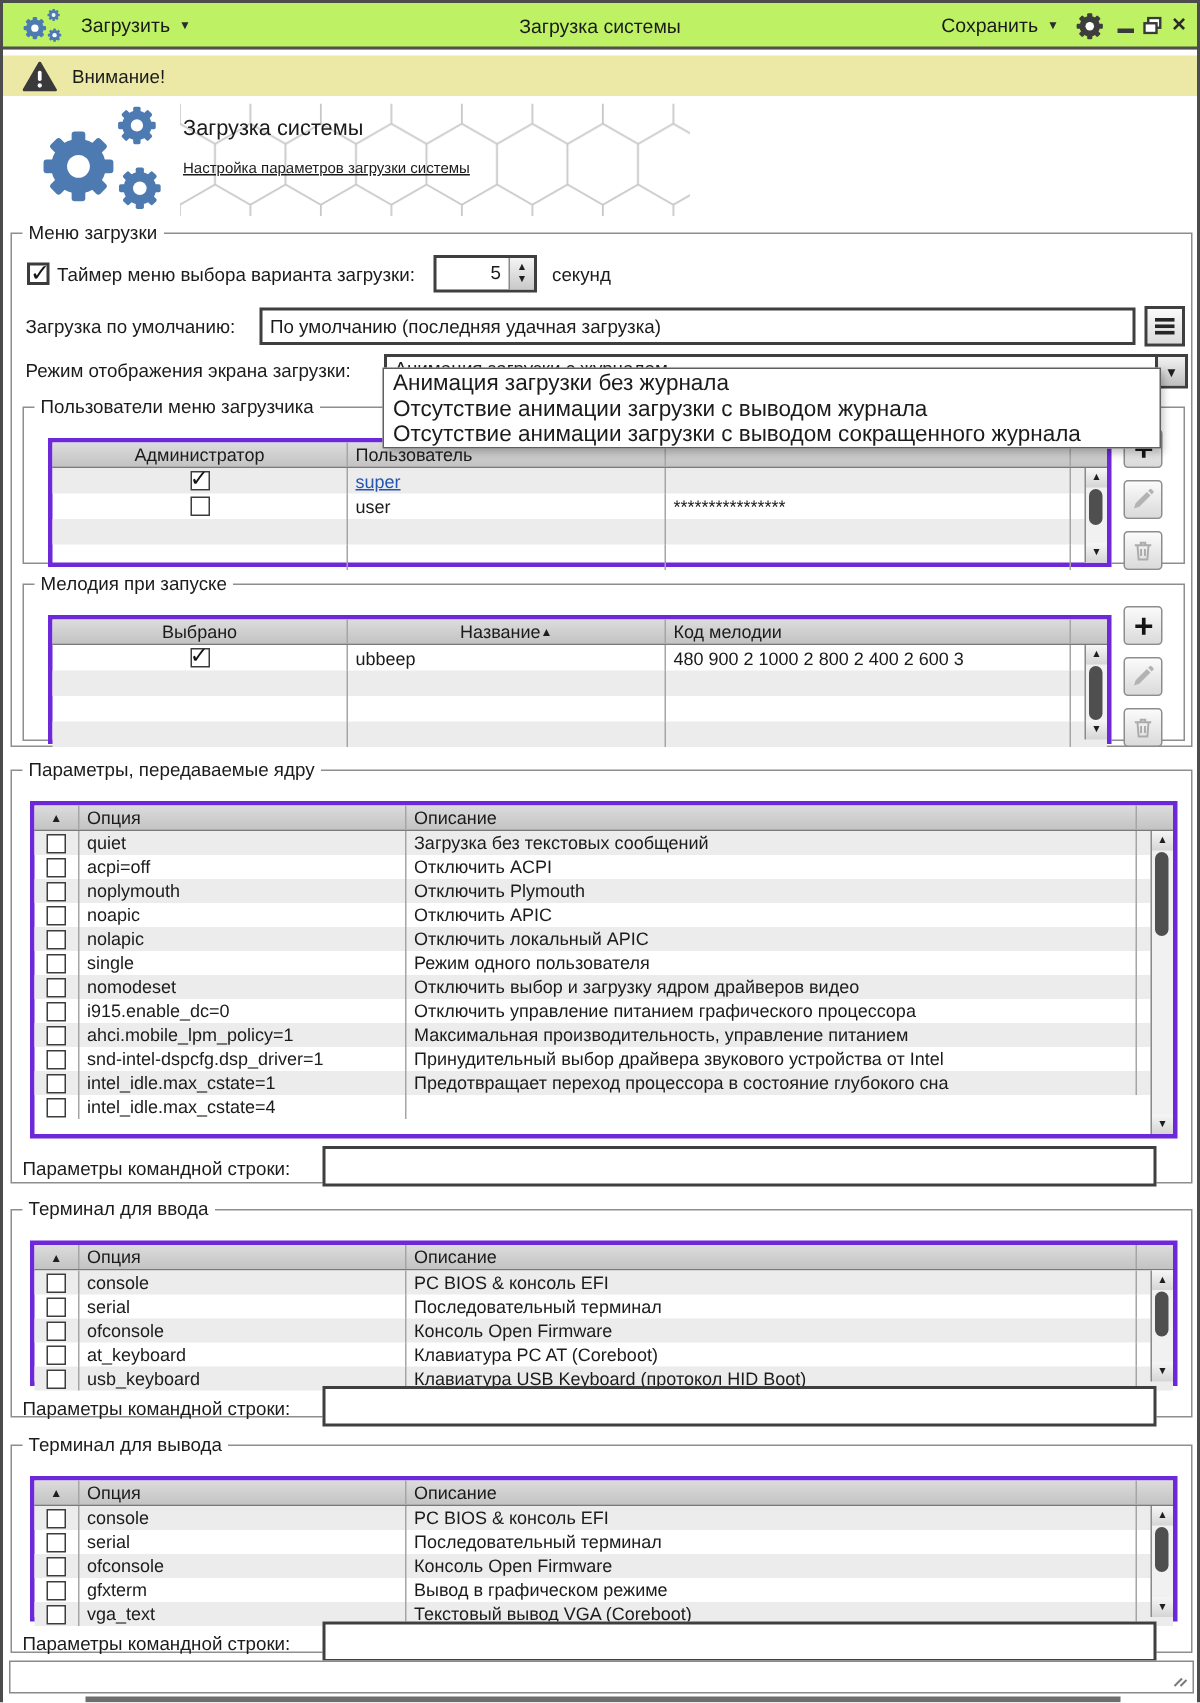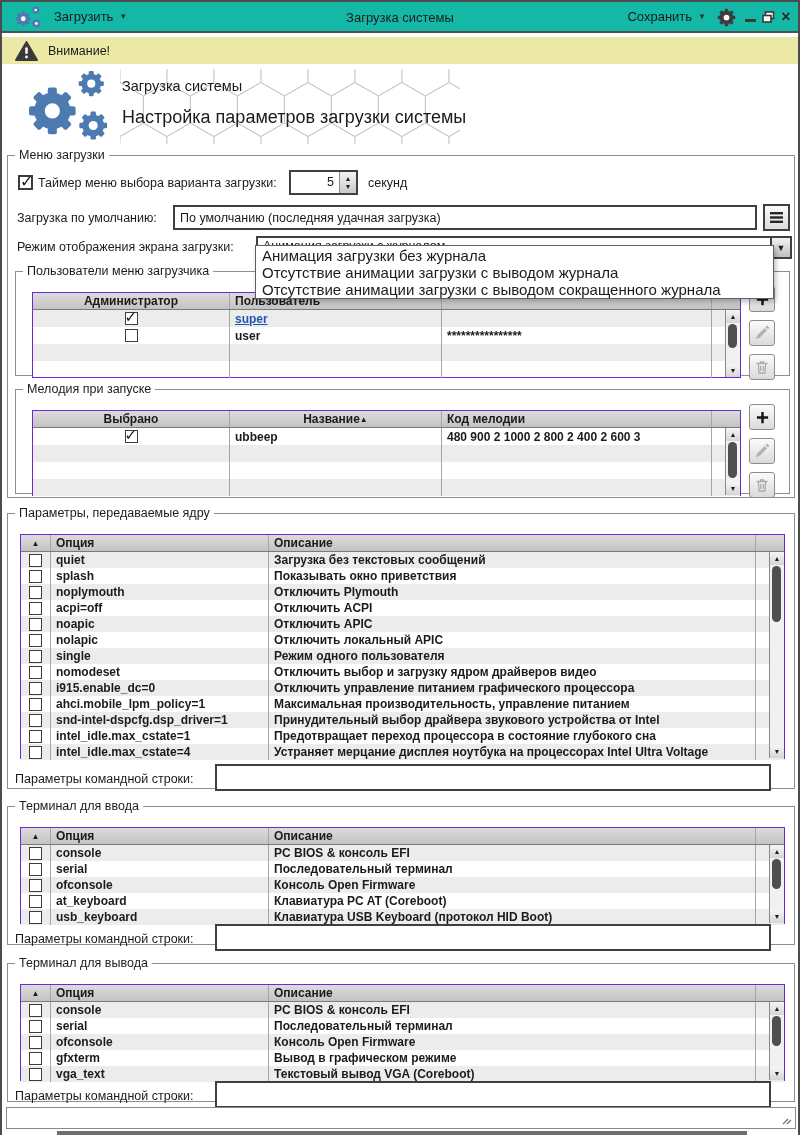--- a/index.html
+++ b/index.html
@@ -1,37 +1,37 @@
 <!DOCTYPE html>
 <html><head>
 <meta charset="utf-8">
 <style>
   * { margin:0; padding:0; box-sizing:border-box; }
   html,body { width:800px; height:1135px; background:#fff; }
   body { font-family:"Liberation Sans","DejaVu Sans",sans-serif; color:#1b1b1b; }
   #win { position:relative; width:800px; height:1135px; border:2px solid #4c4c4c; border-bottom:none; background:#fff; overflow:hidden; }
 
   
-  #toolbar { position:absolute; left:0; top:0; width:796px; height:31px; background:#14b8a6; border-bottom:2px solid #4f4f4f; }
+  #toolbar { position:absolute; left:0; top:0; width:796px; height:31px; background:#bef264; border-bottom:2px solid #4f4f4f; }
   .tb-item { position:absolute; font-size:13px; display:flex; align-items:center; gap:6px; cursor:default; }
   .caret { font-size:8px; color:#2b2b2b; }
   #tb-title { position:absolute; left:0; right:0; top:8px; text-align:center; font-size:13px; }
   .winbtn { position:absolute; top:7px; width:16px; height:16px; display:flex; align-items:center; justify-content:center; }
   #btn-min span { display:block; width:11px; height:3px; background:#3a3a3a; margin-top:6px; }
   #btn-close { font-size:16px; font-weight:bold; color:#2b2b2b; line-height:14px; }
 
   
   #warnbar { position:absolute; left:0; top:35px; width:796px; height:27px; background:#ece9a6; display:flex; align-items:center; padding-left:13px; gap:10px; font-size:12.5px; }
 
   
   #banner { position:absolute; left:0; top:66px; width:796px; height:77px; background:#fff; }
   #hexwrap { position:absolute; left:118px; top:1px; width:340px; height:75px; }
   #banner .titles { position:absolute; left:120px; top:10px; z-index:2; }
   #banner .t1 { font-size:14.5px; margin-bottom:13px; }
-  #banner .t2 { font-size:18px; }
+  #banner .t2 { font-size:10px;text-decoration:underline; }
   #logo { position:absolute; left:14px; top:2px; }
 
   
   fieldset { position:absolute; border:1px solid #8e8e8e; background:transparent; }
   legend { font-size:12.5px; margin-left:7px; padding:0 4px; background:#fff; }
   .lbl { position:absolute; font-size:12.5px; white-space:nowrap; }
 
   .txtin { position:absolute; border:2px solid #3f3f3f; background:#fff; font-size:12.5px; padding:0 5px; display:flex; align-items:center; white-space:nowrap; overflow:hidden; }
 
   
@@ -49,21 +49,21 @@
   #combo .arrow { width:20px; border-left:2px solid #3f3f3f; background:linear-gradient(#f2f2f2,#bfbfbf); display:flex; align-items:center; justify-content:center; font-size:9px; color:#1e1e1e; }
 
   
   #btn-list { position:absolute; left:755px; top:42px; width:27px; height:27px; border:2px solid #3f3f3f; background:linear-gradient(#fafafa,#dcdcdc); display:flex; align-items:center; justify-content:center; }
 
   
   #ddlist { position:absolute; left:253px; top:243px; width:519px; height:54px; background:#fff; border:1px solid #5f5f5f; box-shadow:2px 3px 5px rgba(0,0,0,.25); z-index:60; padding-top:1px; }
   .dd-item { height:17px; font-size:15px; padding:0 6px; display:flex; align-items:center; white-space:nowrap; }
 
   
-  .tbl { position:absolute; border:1px solid #6d28d9; background:#fff; font-size:12px;font-weight:bold; }
+  .tbl { position:absolute; border:3px solid #6d28d9; background:#fff; font-size:12px; }
   .thead { display:flex; height:17px; background:linear-gradient(#dcdcdc,#c3c3c3); border-bottom:1px solid #7a7a7a; align-items:stretch; }
   .trow { display:flex; align-items:stretch; }
   .grid-sm .trow { height:17px; }
   .grid-lg .trow { height:16px; }
   .cell { display:flex; align-items:center; padding:0 5px; border-right:1px solid #a5a5a5; overflow:hidden; white-space:nowrap; }
   .c1 { width:var(--w1); justify-content:center; }
   .c2 { width:var(--w2); }
   .c3 { width:var(--w3); border-right:1px solid #a5a5a5; }
   .grid-sm { --w1:197px; --w2:212px; --w3:270px; }
   .grid-lg { --w1:30px; --w2:218px; --w3:487px; }
@@ -351,41 +351,34 @@
             <div class="cell c1">
               <div class="cb"></div>
             </div>
             <div class="cell c2">quiet</div>
             <div class="cell c3">Загрузка без текстовых сообщений</div>
           </div>
           <div class="trow">
             <div class="cell c1">
               <div class="cb"></div>
             </div>
-            <div class="cell c2">splash</div>
-            <div class="cell c3">Показывать окно приветствия</div>
+            <div class="cell c2">acpi=off</div>
+            <div class="cell c3">Отключить ACPI</div>
           </div>
           <div class="trow">
             <div class="cell c1">
               <div class="cb"></div>
             </div>
             <div class="cell c2">noplymouth</div>
             <div class="cell c3">Отключить Plymouth</div>
           </div>
           <div class="trow">
             <div class="cell c1">
               <div class="cb"></div>
             </div>
-            <div class="cell c2">acpi=off</div>
-            <div class="cell c3">Отключить ACPI</div>
-          </div>
-          <div class="trow">
-            <div class="cell c1">
-              <div class="cb"></div>
-            </div>
             <div class="cell c2">noapic</div>
             <div class="cell c3">Отключить APIC</div>
           </div>
           <div class="trow">
             <div class="cell c1">
               <div class="cb"></div>
             </div>
             <div class="cell c2">nolapic</div>
             <div class="cell c3">Отключить локальный APIC</div>
           </div>
@@ -429,21 +422,20 @@
               <div class="cb"></div>
             </div>
             <div class="cell c2">intel_idle.max_cstate=1</div>
             <div class="cell c3">Предотвращает переход процессора в состояние глубокого сна</div>
           </div>
           <div class="trow">
             <div class="cell c1">
               <div class="cb"></div>
             </div>
             <div class="cell c2">intel_idle.max_cstate=4</div>
-            <div class="cell c3">Устраняет мерцание дисплея ноутбука на процессорах Intel Ultra Voltage</div>
           </div>
         </div>
       <div class="vscroll">
         <div class="sb-btn">▲</div>
         <div class="sb-track">
             <div class="sb-thumb" style="height:56px"></div>
           </div>
         <div class="sb-btn">▼</div>
       </div>
     </div>

